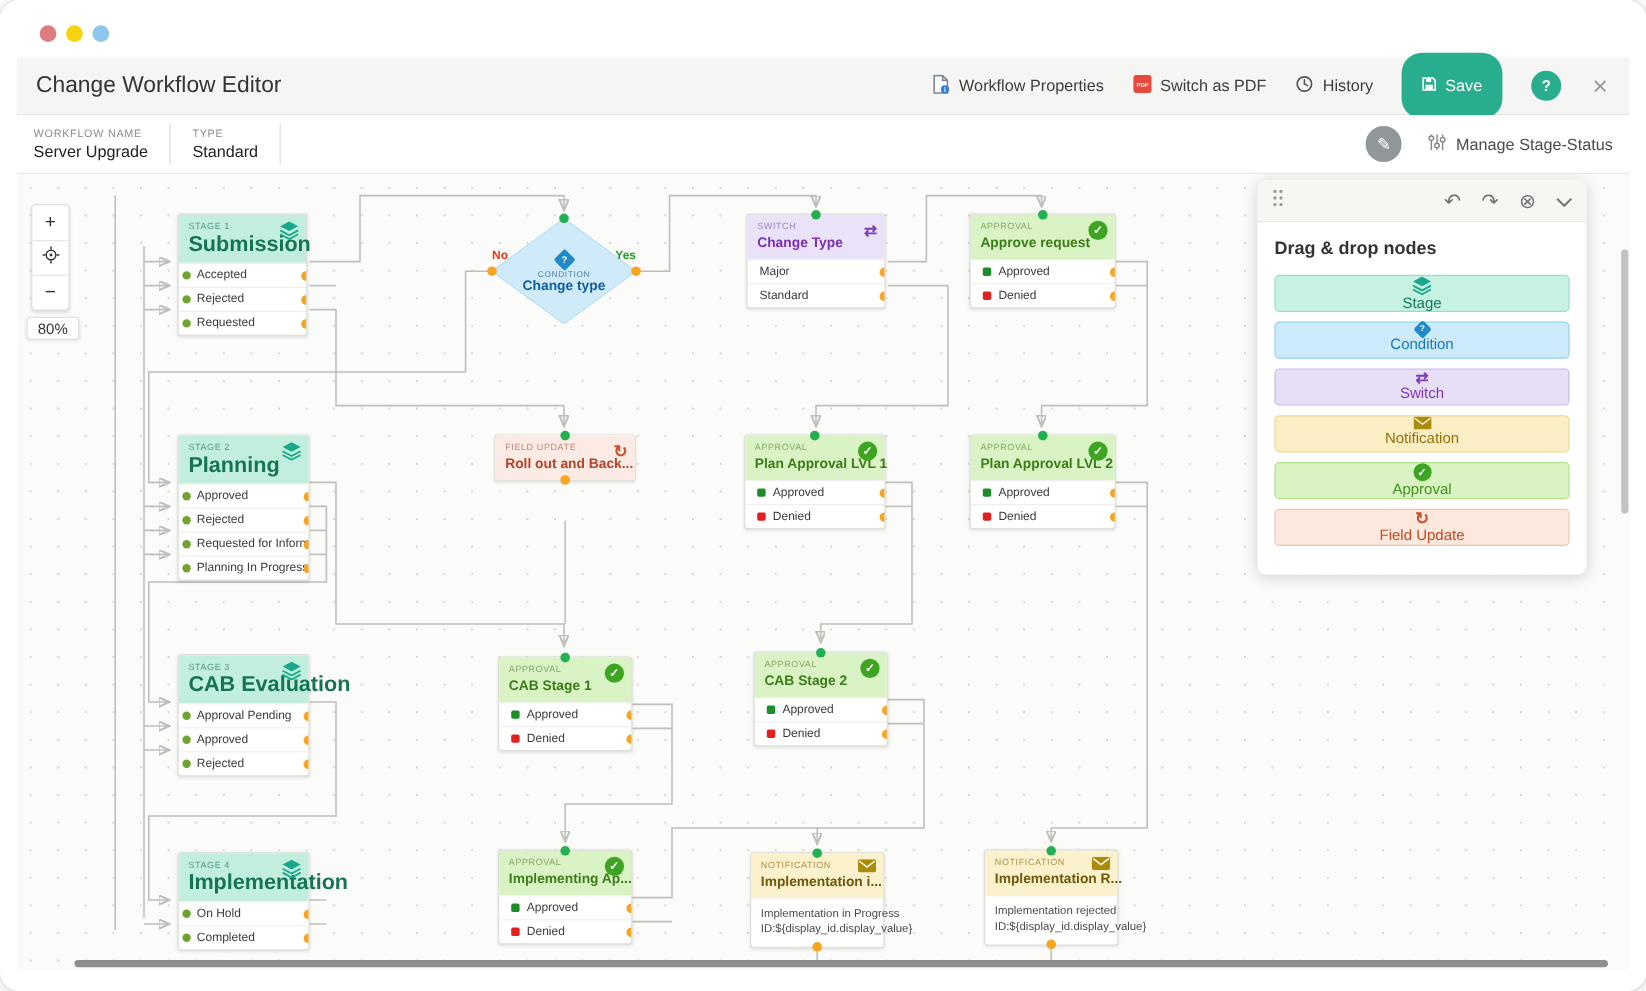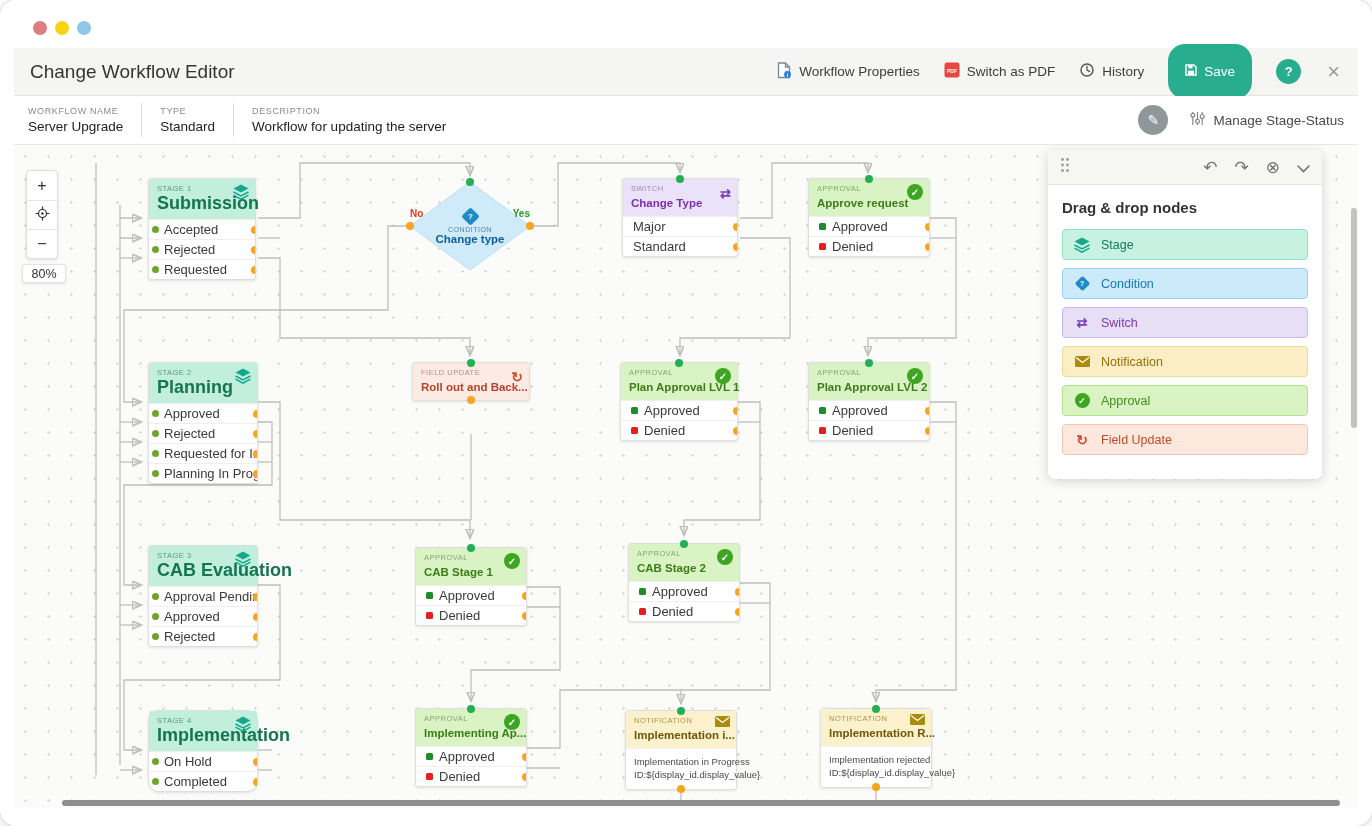--- a/index.html
+++ b/index.html
@@ -42,21 +42,21 @@
   svg.connectors path { stroke:#bfbfba; stroke-width:1.3; fill:none; }
 
   
   .node { position:absolute; z-index:2; background:#fff; border:1px solid #dededa; border-radius:3px;
           box-shadow:0 1px 3px rgba(0,0,0,.10); cursor:pointer; }
   .node-header { position:relative; padding:5px 8px 5px 8px; border-radius:2px 2px 0 0; }
   .nbadge { font-size:7.5px; letter-spacing:.5px; display:block; }
   .ntitle { font-size:11.5px; font-weight:bold; margin-top:1px; white-space:nowrap; overflow:hidden; }
   .hicon { position:absolute; top:5px; right:6px; }
   .nrow { position:relative; height:20px; display:flex; align-items:center; border-top:1px solid #efefeb;
-          font-size:13px; color:#3a3a3a; padding:0 10px; white-space:nowrap; overflow:hidden; }
+          font-size:10px; color:#3a3a3a; padding:0 10px; white-space:nowrap; overflow:hidden; }
   .nbody { padding:6px 8px 7px; font-size:9.5px; color:#4a4a4a; line-height:1.4; border-top:1px solid #f0f0ec;
            white-space:nowrap; }
   .dot { position:absolute; border-radius:50%; z-index:3; }
   .dot.orange { width:8px; height:8px; background:#f7a41f; }
   .dot.green-left { width:7px; height:7px; background:#6fa32d; left:3px; top:50%; margin-top:-3.5px; }
   .dot.row-orange { right:-4px; top:50%; margin-top:-4px; }
   .dot.top-green { width:8px; height:8px; background:#23b052; left:50%; top:-4px; margin-left:-4px; }
   .dot.bot-orange { left:50%; bottom:-4px; margin-left:-4px; }
   .sq { width:7px; height:7px; border-radius:1.5px; margin-right:6px; flex:none; }
   .sq.green { background:#1d8c2c; } .sq.red { background:#e41f1f; }
@@ -103,21 +103,21 @@
   
   .palette { position:absolute; left:1034px; top:5px; width:274px; z-index:10; border-radius:7px;
              box-shadow:0 2px 12px rgba(0,0,0,.16); background:#fff; }
   .pal-toolbar { height:35px; background:#f6f6f3; border-bottom:1px solid #e4e4e0; border-radius:7px 7px 0 0;
                  display:flex; align-items:center; padding:0 12px; }
   .pal-tools { margin-left:auto; display:flex; align-items:center; gap:17px; }
   .ticon { font-size:17px; color:#737373; cursor:pointer; line-height:1; }
   .pal-body { padding:14px 14px 16px; }
   .pal-title { font-size:15px; font-weight:bold; color:#333; margin-bottom:13px; }
   .pal-item { display:flex; align-items:center; height:31px; border-radius:4px; margin-bottom:8px;
-              font-size:12.5px; cursor:grab; border:1px solid; }
+              font-size:12.5px; cursor:grab; border:1px solid;flex-direction:column; }
   .pal-item .picon { width:38px; display:flex; justify-content:center; }
   .p-layers, .p-env { display:block; }
   .p-chk { width:15px; height:15px; border-radius:50%; background:#3da522; color:#fff; font-size:9px; font-weight:bold;
            display:flex; align-items:center; justify-content:center; }
   .p-cond { width:11px; height:11px; background:#1f8ac9; transform:rotate(45deg); border-radius:2px;
             display:flex; align-items:center; justify-content:center; }
   .p-cond span { transform:rotate(-45deg); color:#fff; font-size:7px; font-weight:bold; }
 
   
   .hscroll { position:absolute; left:48px; bottom:2px; width:1278px; height:6px; background:#8f8f8f;
@@ -187,24 +187,20 @@
     <div class="fgroup">
       <div class="flabel">WORKFLOW NAME</div>
       <div class="fvalue">Server Upgrade</div>
     </div>
     <div class="fdiv"></div>
     <div class="fgroup">
       <div class="flabel">TYPE</div>
       <div class="fvalue">Standard</div>
     </div>
     <div class="fdiv"></div>
-    <div class="fgroup">
-      <div class="flabel">DESCRIPTION</div>
-      <div class="fvalue">Workflow for updating the server</div>
-    </div>
     <div class="subhdr-right">
       <div class="pencil-btn">
         <span>✎</span>
       </div>
       <div class="manage">
         <span>
           <svg width="15" height="15" viewBox="0 0 15 15">
               <line x1="2.8" y1="1" x2="2.8" y2="14" stroke="#888" stroke-width="1.2"></line>
               <line x1="7.5" y1="1" x2="7.5" y2="14" stroke="#888" stroke-width="1.2"></line>
               <line x1="12.2" y1="1" x2="12.2" y2="14" stroke="#888" stroke-width="1.2"></line>
@@ -446,21 +442,21 @@
             <span>Approved</span>
             <span class="dot orange row-orange"></span>
           </div>
           <div class="nrow ">
             <span class="sq red"></span>
             <span>Denied</span>
             <span class="dot orange row-orange"></span>
           </div>
           <span class="dot top-green"></span>
         </div>
-        <div class="node t-stage" style="left: 134px; top: 565px; width: 110px; border-radius: 11px;">
+        <div class="node t-stage" style="left: 134px; top: 565px; width: 110px;">
           <div class="node-header"><span class="nbadge">STAGE 4</span><span class="ntitle">Implementation</span><span class="hicon">
               <svg class="p-layers" width="16" height="16" viewBox="0 0 16 16">
                 <polygon points="8,0.5 15.5,4.5 8,8.5 0.5,4.5" fill="#17a88b"></polygon>
                 <path d="M0.5,8 L8,12 L15.5,8" fill="none" stroke="#17a88b" stroke-width="1.5"></path>
                 <path d="M0.5,11.2 L8,15.2 L15.5,11.2" fill="none" stroke="#17a88b" stroke-width="1.5"></path>
               </svg>
             </span></div>
           <div class="nrow stage-row-pad">
             <span class="dot green-left"></span>
             <span>On Hold</span>

